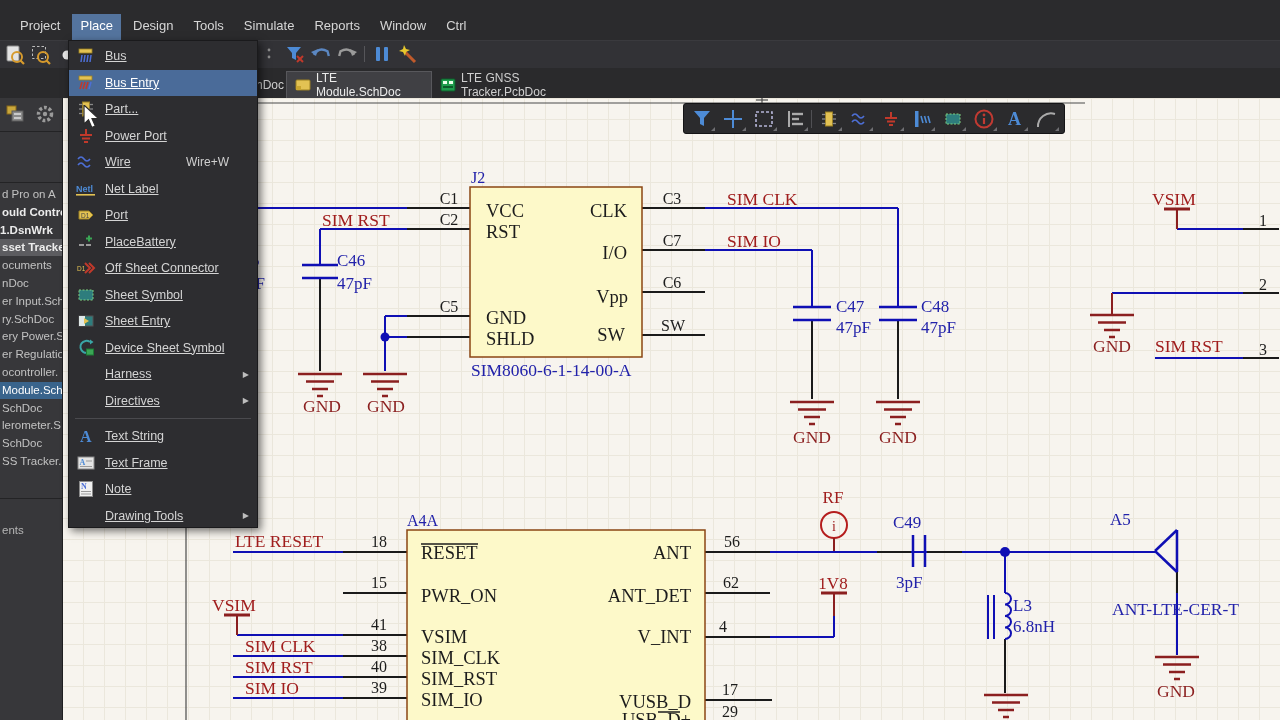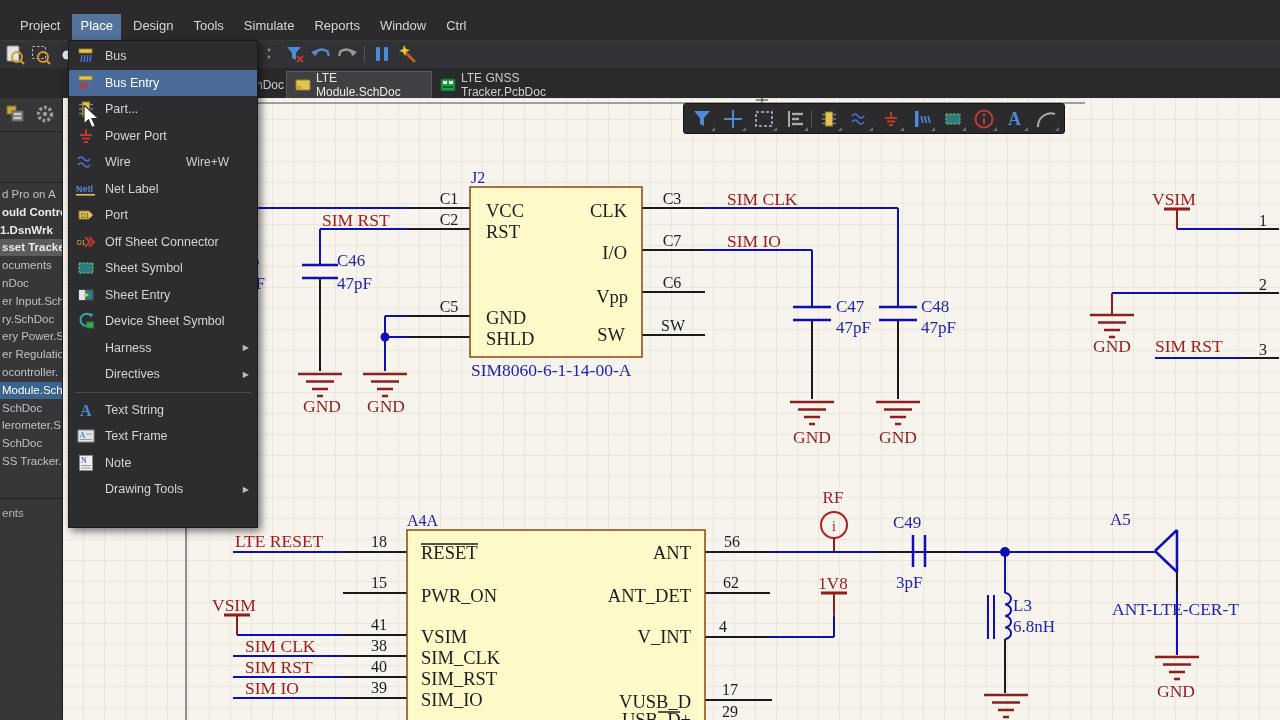--- a/index.html
+++ b/index.html
@@ -52,21 +52,21 @@
     white-space:nowrap;overflow:hidden;padding-left:2px;line-height:17px;cursor:default;}
   .sb-item.b{color:#ececec;font-weight:bold;}
   .sb-item.ind{padding-left:0;}
   .sb-item.selgray{background:#5c5c60;}
   .sb-item.selblue{background:#39648c;color:#fff;}
   .sb-footer{position:absolute;left:2px;font-size:11.5px;color:#b5b5b5;}
 
   
   #placemenu{position:absolute;left:68px;top:40px;width:190px;height:488px;background:#2d2d30;z-index:20;
     border:1px solid #1a1a1c;box-shadow:3px 3px 8px rgba(0,0,0,.55);box-sizing:border-box;padding-top:2px;}
-  .pm-item{height:26.5px;display:flex;align-items:center;color:#d4d4d4;font-size:12.5px;cursor:default;position:relative;}
+  .pm-item{height:26.5px;display:flex;align-items:center;color:#d4d4d4;font-size:12.5px;cursor:default;position:relative;text-decoration:underline;}
   .pm-item.hl{background:#4a6b99;color:#fff;}
   .pm-ico{width:26px;min-width:26px;display:flex;justify-content:center;align-items:center;margin-left:4px;}
   .pm-label{margin-left:6px;white-space:nowrap;}
   .pm-short{position:absolute;right:28px;font-size:12px;color:#cfcfcf;}
   .pm-arrow{position:absolute;right:8px;font-size:8px;color:#bdbdbd;}
   .pm-sep{height:1px;background:#4a4a4e;margin:4px 6px;}
 
   
   #activebar{position:absolute;left:683px;top:103px;width:382px;height:31px;background:#2b2b2d;z-index:6;
     border:1px solid #141416;border-radius:3px;display:flex;align-items:center;box-sizing:border-box;padding:0 2px;}
@@ -551,21 +551,21 @@
         <div class="sb-item" style="top: 230.4px;">ery Power.Sc</div>
         <div class="sb-item" style="top: 248.2px;">er Regulatio</div>
         <div class="sb-item" style="top: 266px;">ocontroller.</div>
         <div class="sb-item selblue" style="top: 283.8px;">Module.Sch</div>
         <div class="sb-item" style="top: 301.6px;">SchDoc</div>
         <div class="sb-item" style="top: 319.4px;">lerometer.S</div>
         <div class="sb-item" style="top: 337.2px;">SchDoc</div>
         <div class="sb-item" style="top: 355px;">SS Tracker.P</div>
       </div>
     <div class="lp-div" style="top:400px;"></div>
-    <div class="sb-footer" style="top:409px;">ents</div>
+    <div class="sb-footer" style="top:426px;">ents</div>
   </div>
 
   <div id="placemenu">
       <div class="pm-item">
         <span class="pm-ico">
           <svg width="20" height="20" viewBox="0 0 20 20">
             <rect x="3" y="3" width="13" height="4" fill="#e3c253" stroke="#9c8022" stroke-width="0.8"></rect>
             <line x1="6" y1="9" x2="5" y2="16" stroke="#4d6fd6" stroke-width="1.5"></line>
             <line x1="9" y1="9" x2="8" y2="16" stroke="#4d6fd6" stroke-width="1.5"></line>
             <line x1="12" y1="9" x2="11" y2="16" stroke="#4d6fd6" stroke-width="1.5"></line>
@@ -635,20 +635,31 @@
           <svg width="20" height="20" viewBox="0 0 20 20">
             <path d="M3,6 h10 l4,4 l-4,4 h-10 z" fill="#e3c253" stroke="#9c8022"></path>
             <text x="5" y="13" font-size="6.5" fill="#444" font-family="Liberation Sans,sans-serif">D1</text>
           </svg>
         </span>
         <span class="pm-label">Port</span>
       </div>
       <div class="pm-item">
         <span class="pm-ico">
           <svg width="20" height="20" viewBox="0 0 20 20">
+            <line x1="13" y1="3.5" x2="13" y2="9.5" stroke="#3aa655" stroke-width="2"></line>
+            <line x1="10" y1="6.5" x2="16" y2="6.5" stroke="#3aa655" stroke-width="2"></line>
+            <line x1="3" y1="13" x2="8" y2="13" stroke="#9a9a9a" stroke-width="2"></line>
+            <line x1="10" y1="13" x2="15" y2="13" stroke="#9a9a9a" stroke-width="2"></line>
+          </svg>
+        </span>
+        <span class="pm-label">PlaceBattery</span>
+      </div>
+      <div class="pm-item">
+        <span class="pm-ico">
+          <svg width="20" height="20" viewBox="0 0 20 20">
             <text x="1" y="13" font-size="6.5" fill="#e3c253" font-family="Liberation Sans,sans-serif">D1</text>
             <path d="M9,5 l5,5 l-5,5" stroke="#c0392b" stroke-width="2" fill="none"></path>
             <path d="M13,5 l5,5 l-5,5" stroke="#c0392b" stroke-width="2" fill="none"></path>
           </svg>
         </span>
         <span class="pm-label">Off Sheet Connector</span>
       </div>
       <div class="pm-item">
         <span class="pm-ico">
           <svg width="20" height="20" viewBox="0 0 20 20">

